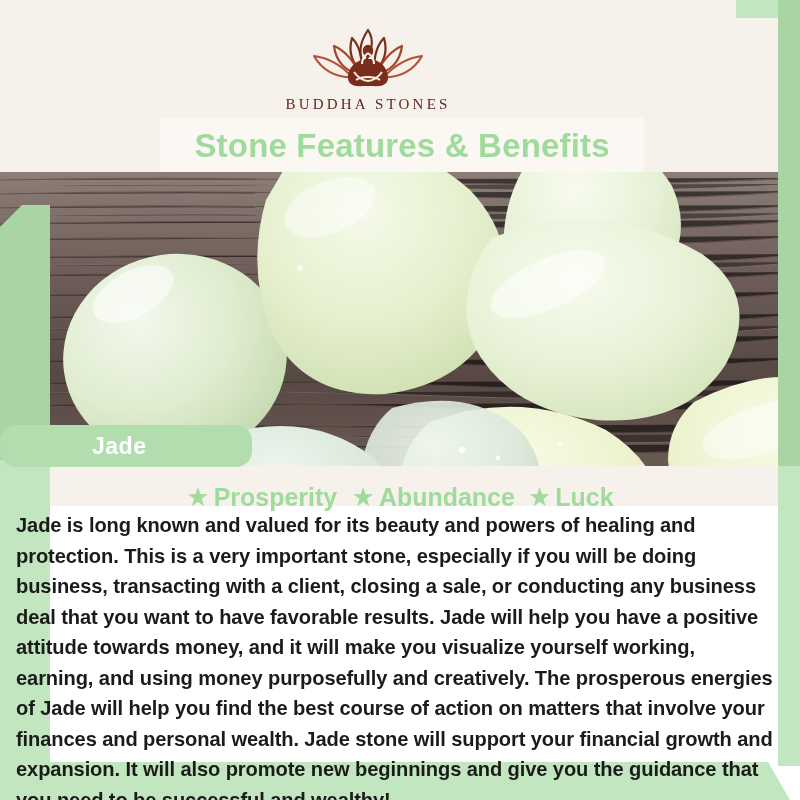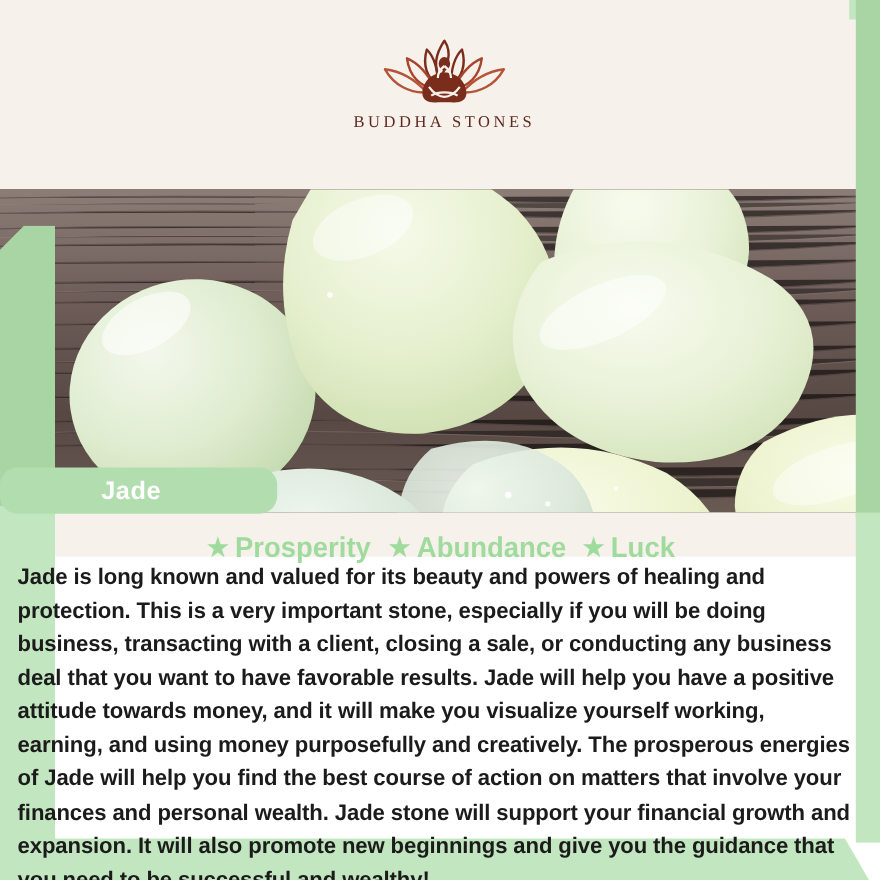--- a/index.html
+++ b/index.html
@@ -41,21 +41,21 @@
   }
   .strip-right-lower{
     position:absolute;right:0;top:466px;width:22px;height:300px;
     background:#c2e6bf;z-index:7;
   }
 
   
   .header{
     position:absolute;top:0;left:0;width:736px;height:120px;
     background:#f7f1ec;z-index:8;
-    display:flex;flex-direction:column;align-items:center;justify-content:flex-end;padding-left:36px;
+    display:flex;flex-direction:column;align-items:center;justify-content:center;
   }
   .logo-wrap{margin-top:18px;display:flex;flex-direction:column;align-items:center;}
   .logo-mark{width:148px;height:66px;display:block;}
   .logo-word{
     margin-top:4px;
     font-family:"Liberation Serif", serif;
     font-size:15px;letter-spacing:3.2px;color:#5d2a21;font-weight:400;
   }
 
   
@@ -241,20 +241,23 @@
           <path d="M74 27 C70 30 68 34 68 38"></path>
           <path d="M74 27 C78 30 80 34 80 38"></path>
           <path d="M62 54 C68 50 80 50 86 54"></path>
           <path d="M60 46 C64 52 70 55 74 55 C78 55 84 52 88 46"></path>
         </g>
       </svg>
       <div class="logo-word">BUDDHA STONES</div>
     </div>
   </div>
 
+  <div class="title-banner">
+    <div class="title">Stone Features &amp; Benefits</div>
+  </div>
 
   <div class="name-band">
     <div class="name">Jade</div>
   </div>
 
   <div class="benefits">
     <span class="benefit">
       <span class="star">★</span>
       <span>Prosperity</span>
     </span>

